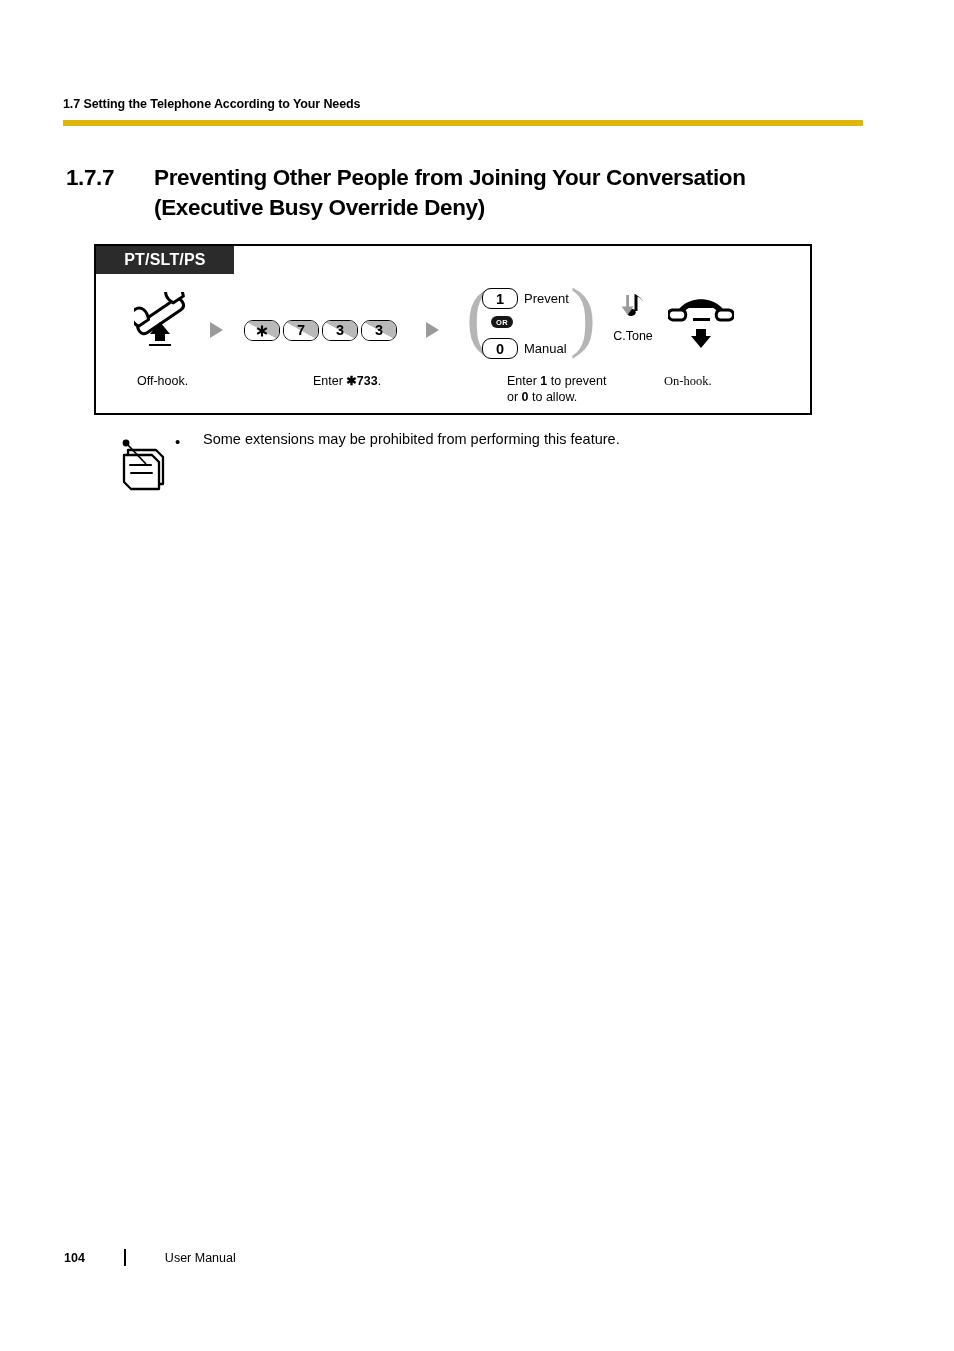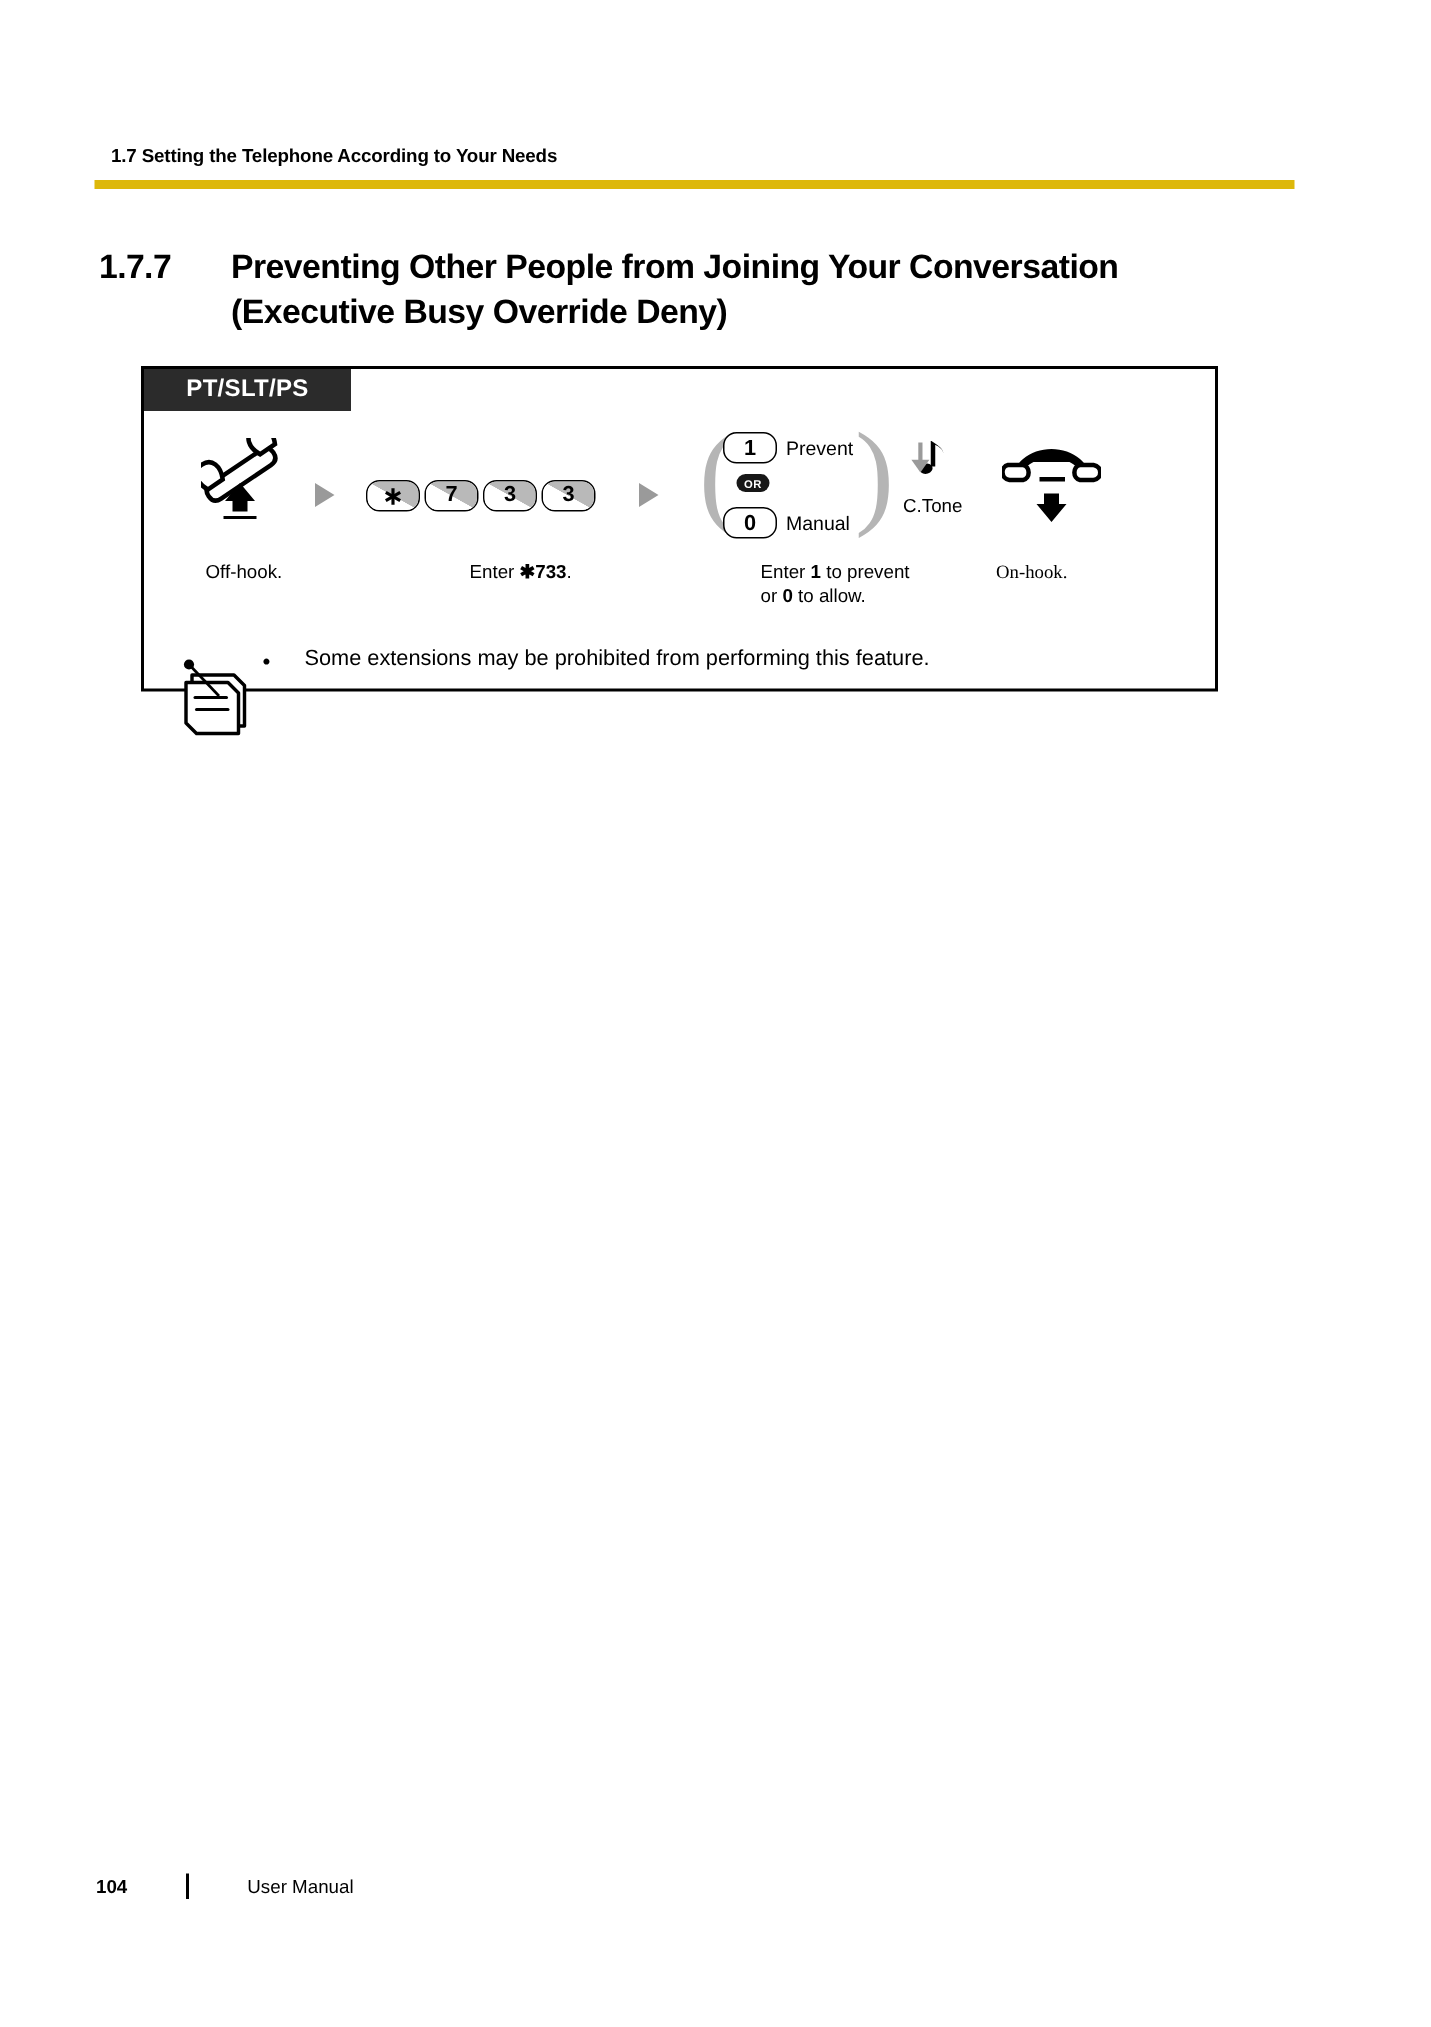--- a/index.html
+++ b/index.html
@@ -12,21 +12,21 @@
     height: 1351px;
     position: relative;
     font-family: "Liberation Sans", sans-serif;
     color: #000000;
     overflow: hidden;
   }
 
   
   #running-header {
     position: absolute;
-    left: 74px;
+    left: 63px;
     top: 97px;
     width: 800px;
   }
   #running-header .hdr-text {
     font-size: 12.5px;
     font-weight: bold;
     letter-spacing: -0.1px;
     color: #000;
     white-space: nowrap;
   }
@@ -62,21 +62,21 @@
     letter-spacing: -0.35px;
     line-height: 1.33;
   }
 
   
   #procedure-box {
     position: absolute;
     left: 94px;
     top: 244px;
     width: 718px;
-    height: 217px;
+    height: 171px;
     border: 2px solid #000;
     background: #fff;
     box-sizing: border-box;
   }
   #phone-type-tab {
     position: absolute;
     left: 0px;
     top: 0px;
     width: 138px;
     height: 28px;
@@ -191,21 +191,21 @@
     color: #ffffff;
     font-size: 7.5px;
     font-weight: bold;
     display: flex;
     align-items: center;
     justify-content: center;
     letter-spacing: 0.3px;
   }
 
   
-  #ctone-item { left: 506px; top: 6px; width: 62px; text-align: left; }
+  #ctone-item { left: 506px; top: 6px; width: 62px; text-align: center; }
   #ctone-label { font-size: 12.5px; margin-top: 1px; }
 
   
   #captions { position: absolute; left: 0; top: 128px; width: 718px; }
   .caption {
     position: absolute;
     font-size: 12.5px;
     line-height: 1.25;
     white-space: nowrap;
   }

